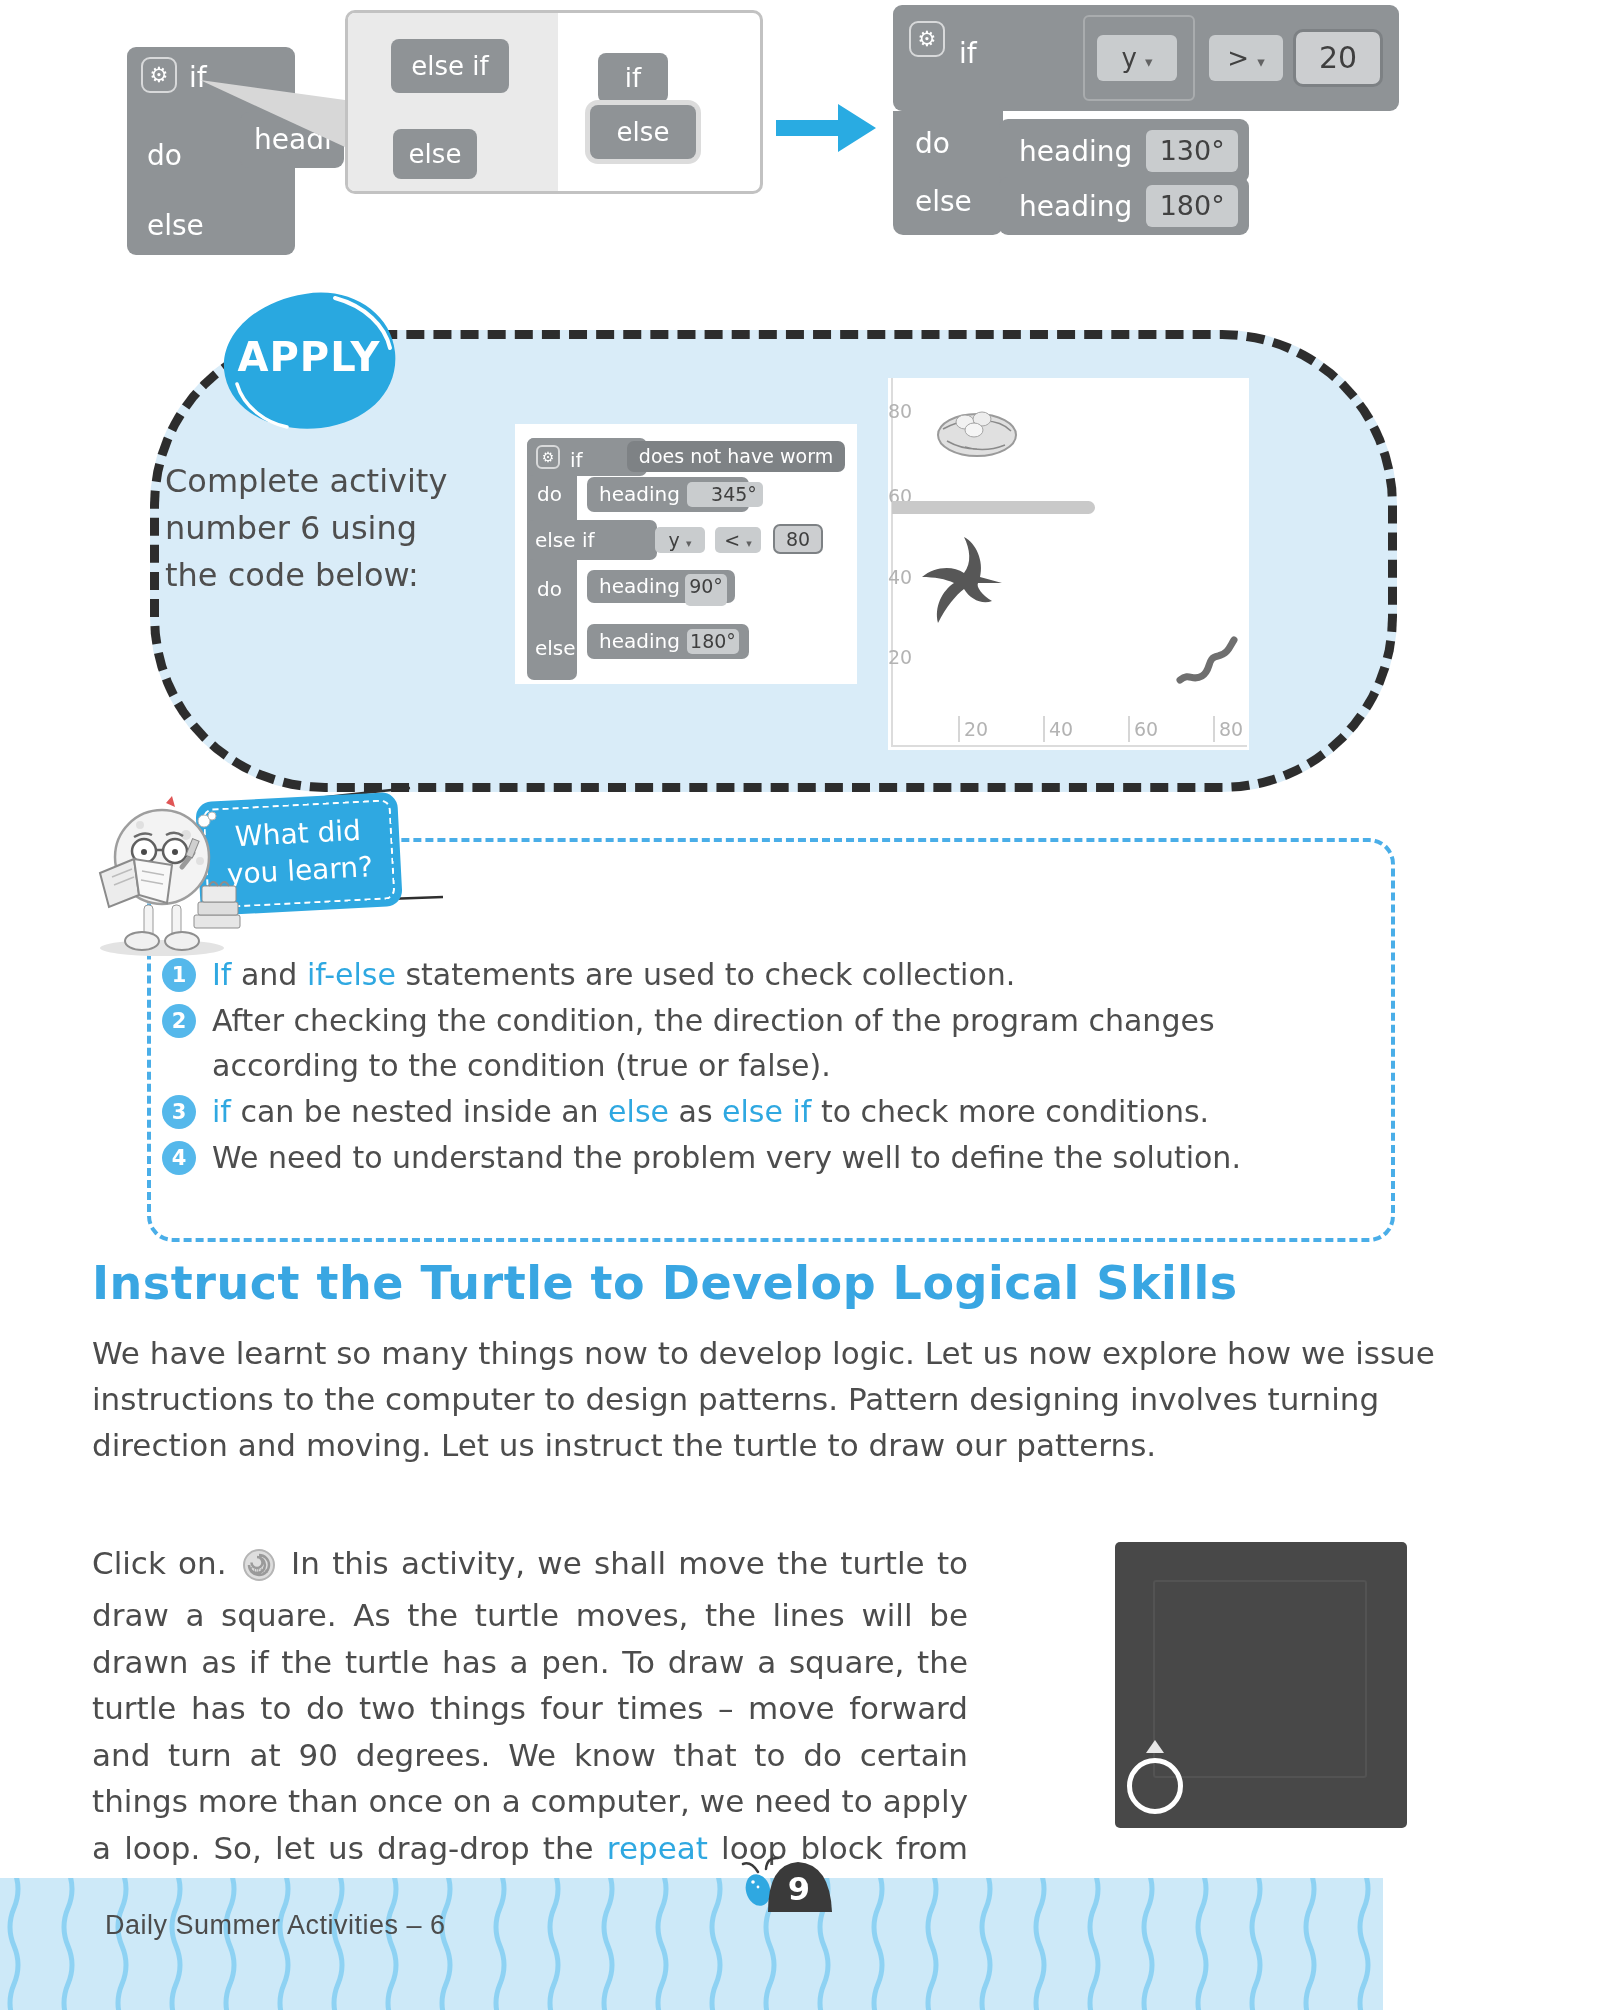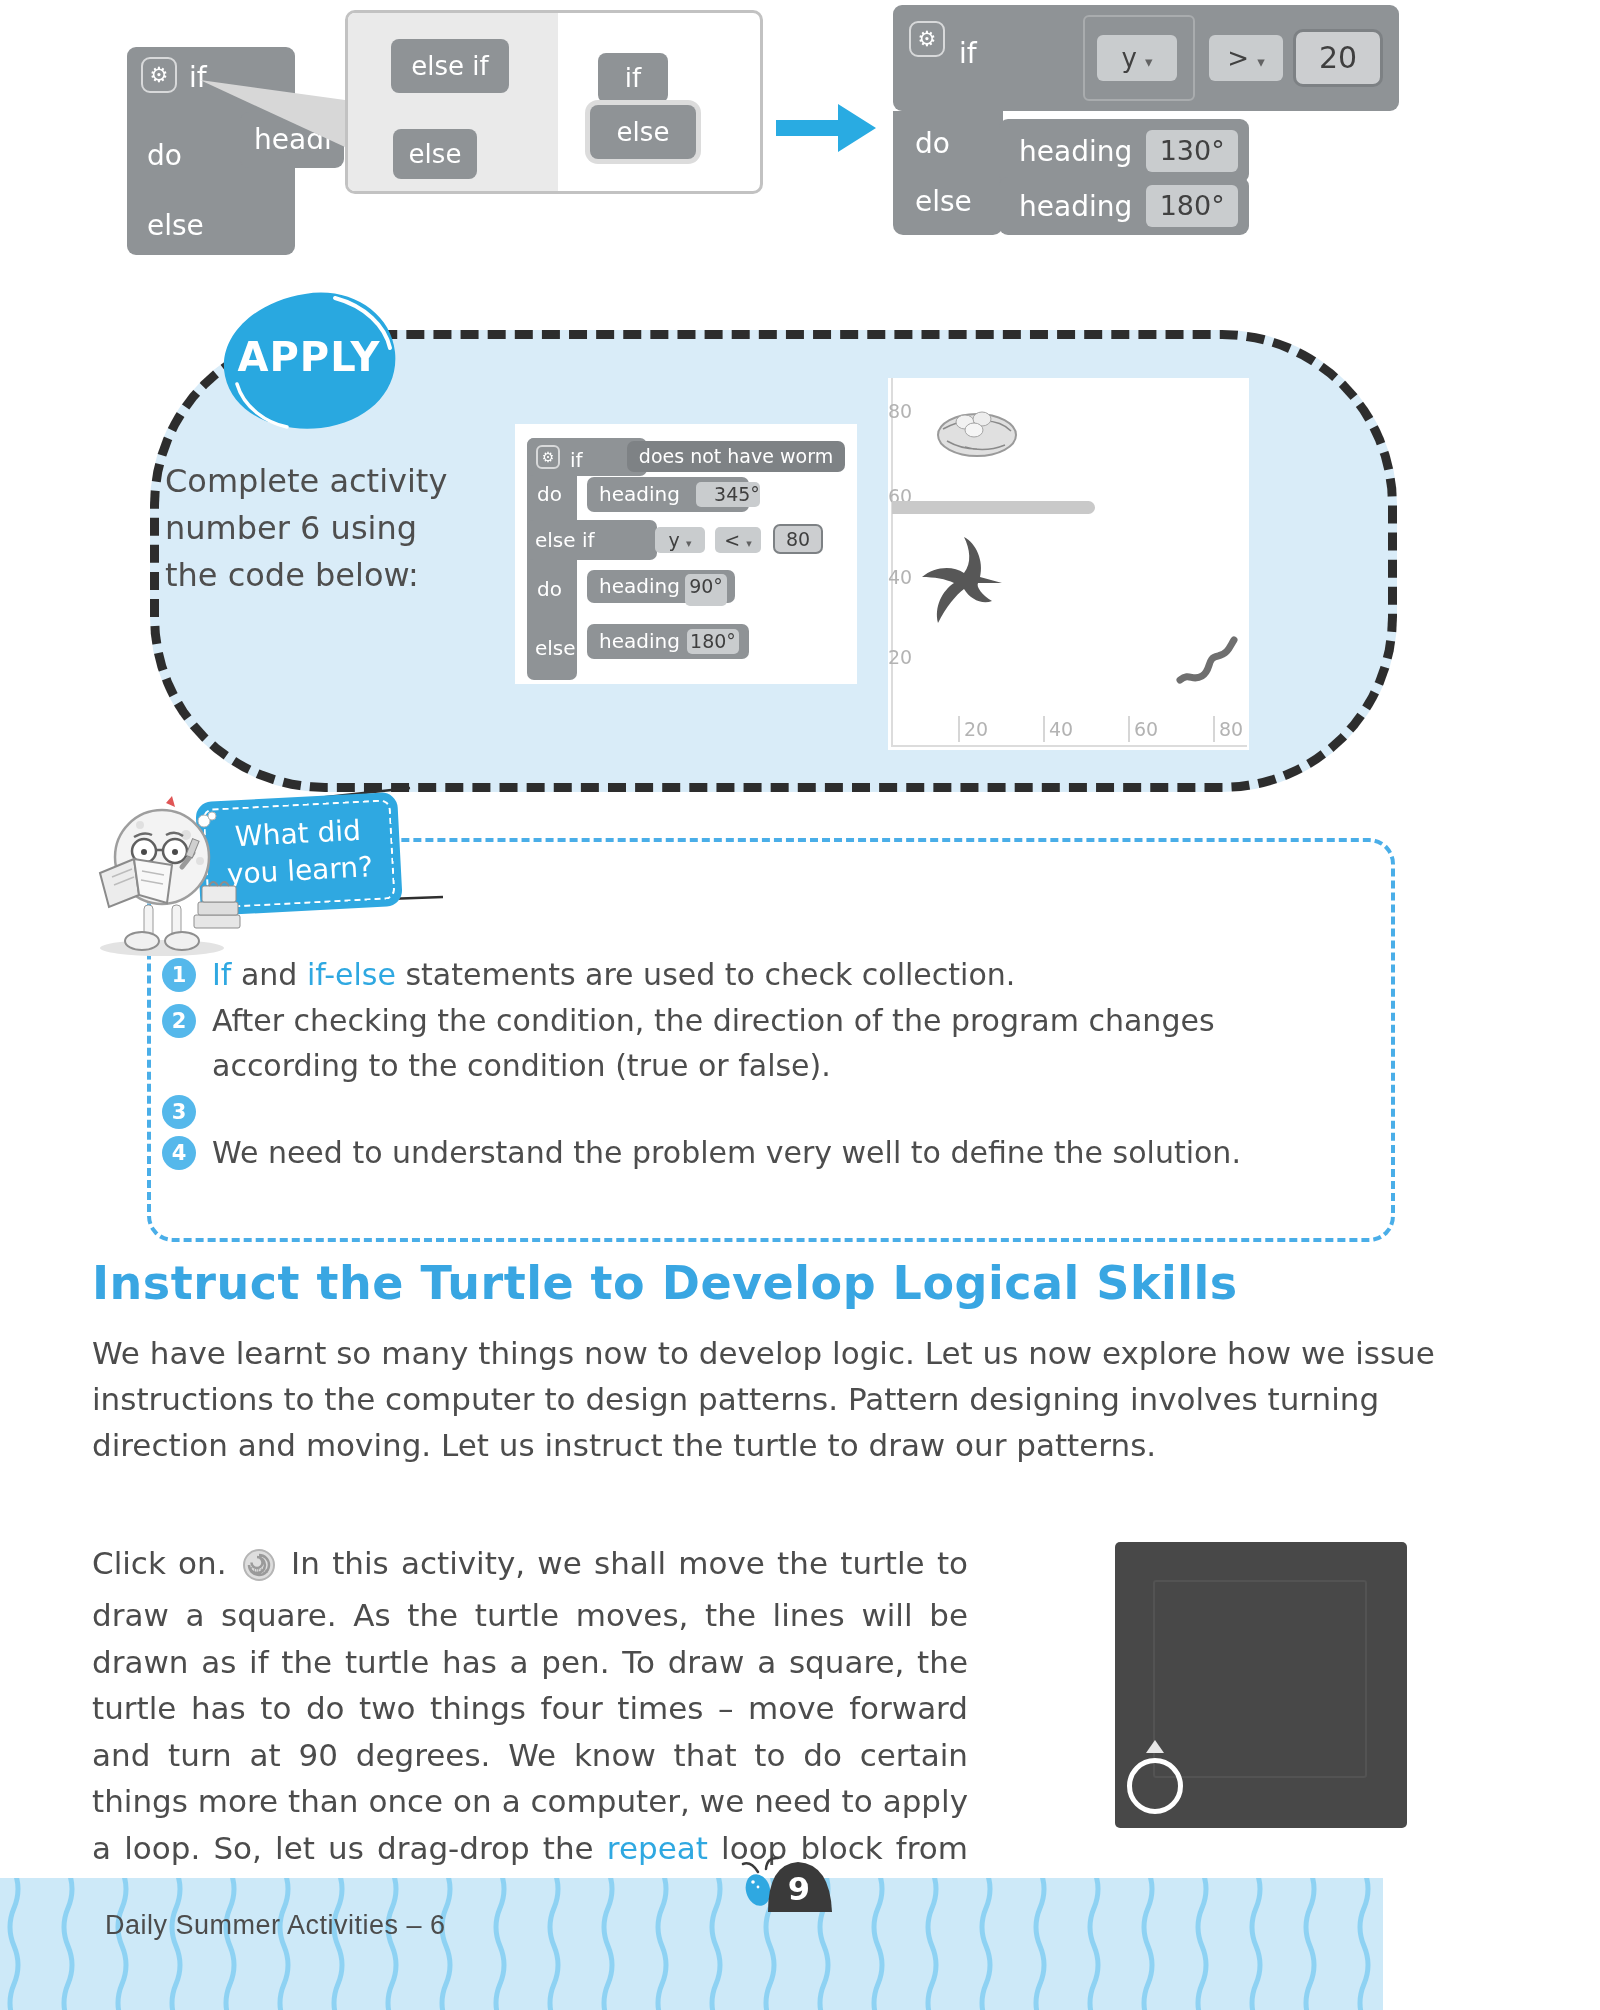--- a/index.html
+++ b/index.html
@@ -179,21 +179,21 @@
     <div class="cs" style="left:12px;top:14px;width:50px;height:242px;"></div>
     <div class="cs" style="left:12px;top:14px;width:120px;height:38px;"></div>
     <div class="cs" style="left:12px;top:96px;width:130px;height:40px;"></div>
     <span class="gear" style="left:21px;top:21px;width:24px;height:24px;font-size:14px;line-height:21px;border-radius:6px;">⚙</span>
     <span class="cs-label" style="left:55px;top:24px;">if</span>
     <div class="cs" style="left:112px;top:17px;width:218px;height:31px;background:var(--blkdark);text-align:center;line-height:31px;font-size:19px;">does not have worm</div>
 
     <span class="cs-label" style="left:22px;top:58px;">do</span>
     <div class="cs" style="left:72px;top:53px;width:162px;height:35px;line-height:35px;padding-left:12px;font-size:20px;">
       <span>heading</span>
-      <span class="cs-field" style="left:109px;top:5px;width:64px;height:25px;line-height:25px;padding-left:18px;">345°</span>
+      <span class="cs-field" style="left:100px;top:5px;width:76px;height:25px;line-height:25px;padding-left:18px;">345°</span>
     </div>
 
     <span class="cs-label" style="left:20px;top:104px;">else if</span>
     <span class="cs-field" style="left:140px;top:103px;width:50px;height:26px;line-height:26px;"><span>y</span> <span class="ddarrow" style="font-size:11px;">▾</span></span>
     <span class="cs-field" style="left:200px;top:103px;width:46px;height:26px;line-height:26px;"><span>&lt;</span> <span class="ddarrow" style="font-size:11px;">▾</span></span>
     <span class="cs-num" style="left:258px;top:100px;width:50px;height:30px;line-height:26px;">80</span>
 
     <span class="cs-label" style="left:22px;top:153px;">do</span>
     <div class="cs" style="left:72px;top:146px;width:148px;height:33px;line-height:33px;padding-left:12px;font-size:20px;">
       <span>heading</span>
@@ -287,20 +287,21 @@
     <div class="wdyl-item">
       <span class="wdyl-num">1</span>
       <span class="wdyl-txt"><span class="hl">If</span><span> and </span><span class="hl">if-else</span><span> statements are used to check collection.</span></span>
     </div>
     <div class="wdyl-item">
       <span class="wdyl-num">2</span>
       <span class="wdyl-txt"><span>After checking the condition, the direction of the program changes according to the condition (true or false).</span></span>
     </div>
     <div class="wdyl-item">
       <span class="wdyl-num">3</span>
+      <span class="wdyl-txt"><span class="hl">if</span><span> can be nested inside an </span><span class="hl">else</span><span> as </span><span class="hl">else if</span><span> to check more conditions.</span></span>
     </div>
     <div class="wdyl-item">
       <span class="wdyl-num">4</span>
       <span class="wdyl-txt"><span>We need to understand the problem very well to define the solution.</span></span>
     </div>
   </div>
 
   <h1 id="sec-title">Instruct the Turtle to Develop Logical Skills</h1>
   <p id="para1">We have learnt so many things now to develop logic. Let us now explore how we issue instructions to the computer to design patterns. Pattern designing involves turning direction and moving. Let us instruct the turtle to draw our patterns.</p>
   <p id="para2"><span>Click on. </span><span class="turtle-icon" style="display: inline-block;">

